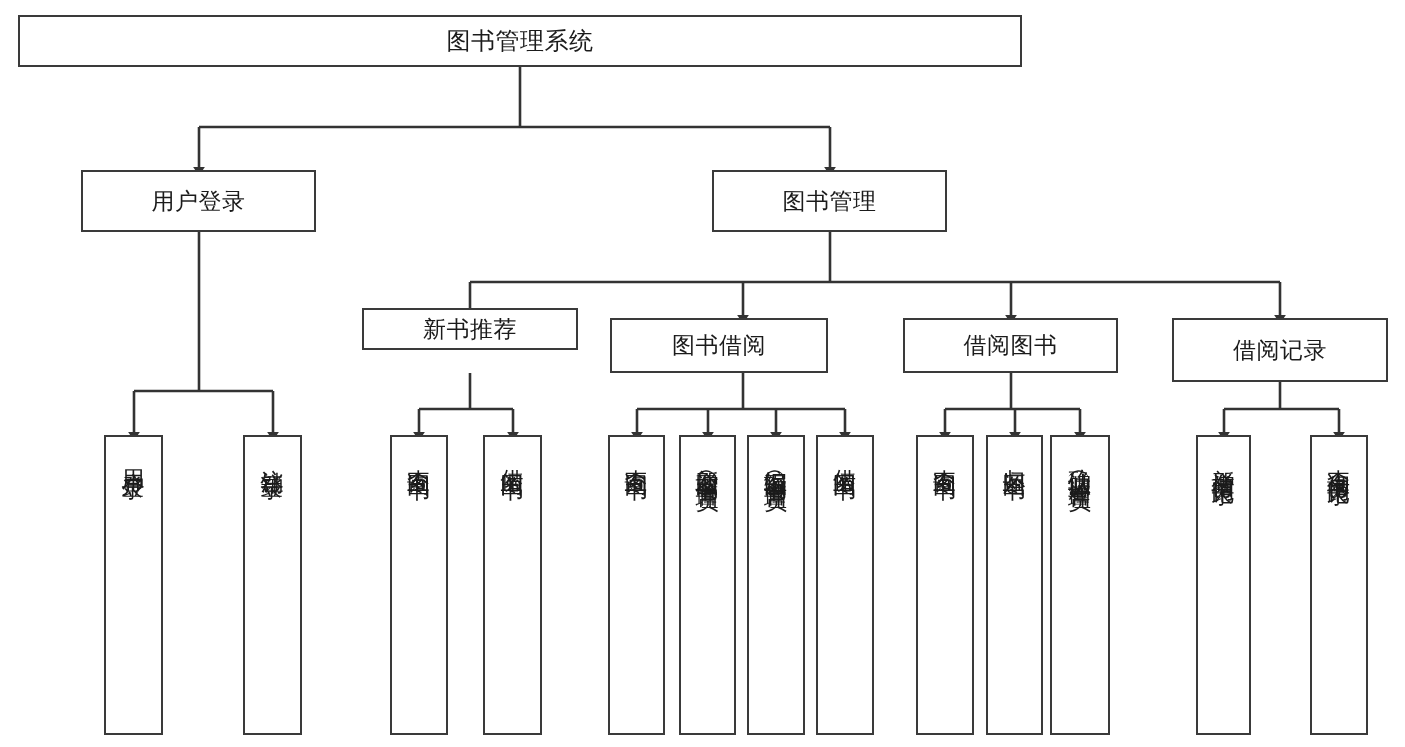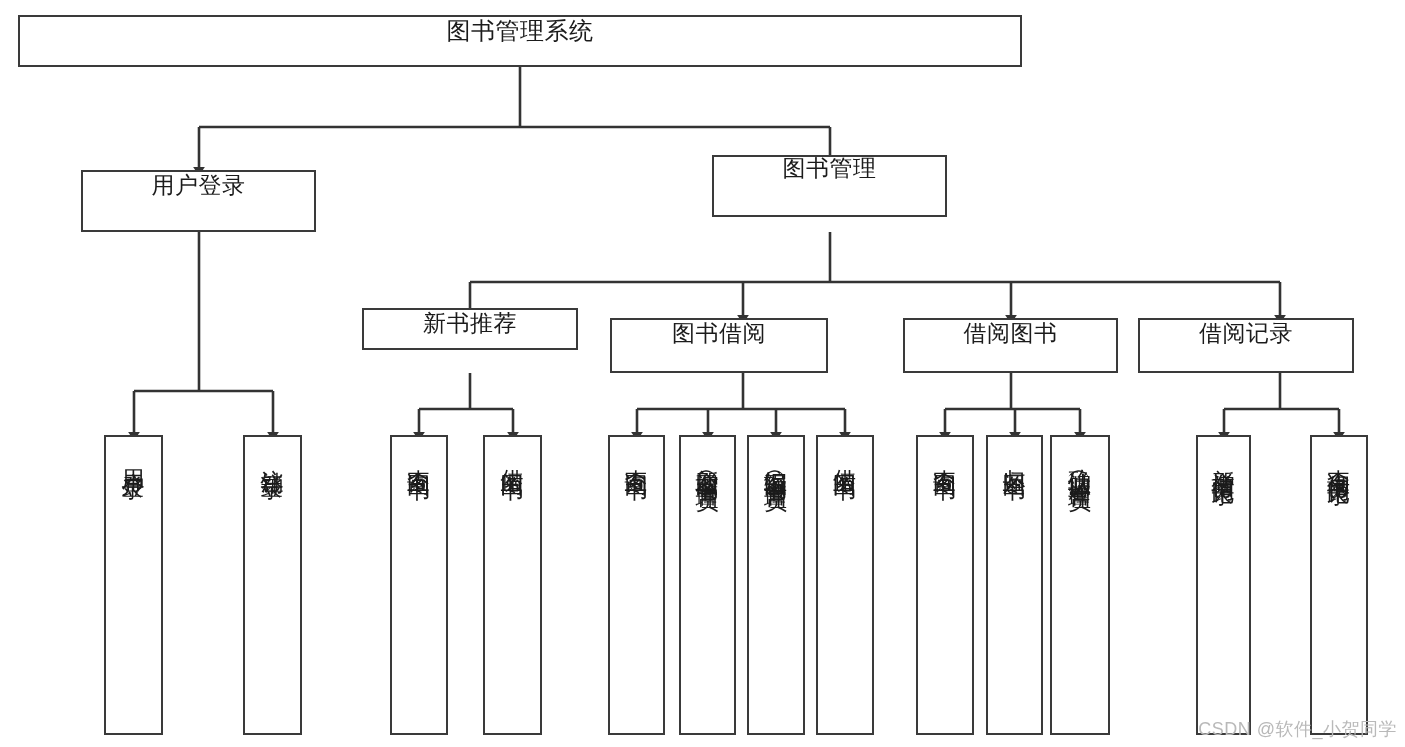--- a/index.html
+++ b/index.html
@@ -24,20 +24,21 @@
     width: 1405px;
     height: 747px;
     pointer-events: none;
   }
   .node {
     position: absolute;
     box-sizing: border-box;
     background: #ffffff;
     border: 2px solid #3a3a3a;
     display: flex;
+    align-items: center;
     justify-content: center;
     color: #1b1b1b;
   }
   .node .label {
     display: block;
     text-align: center;
     line-height: 1.16;
     letter-spacing: 0.5px;
   }
   .node.horiz .label {
@@ -116,33 +117,33 @@
       </g>
   </svg>
 
   <div id="nodes-layer">
       <div class="node horiz root" style="left: 18px; top: 15px; width: 1004px; height: 52px;">
         <span class="label">图书管理系统</span>
       </div>
       <div class="node horiz" style="left: 81px; top: 170px; width: 235px; height: 62px;">
         <span class="label">用户登录</span>
       </div>
-      <div class="node horiz" style="left: 712px; top: 155px; width: 235px; height: 62px; font-family: Liberation Mono, monospace;">
+      <div class="node horiz" style="left: 712px; top: 170px; width: 235px; height: 62px;">
         <span class="label">图书管理</span>
       </div>
       <div class="node horiz" style="left: 362px; top: 308px; width: 216px; height: 42px;">
         <span class="label">新书推荐</span>
       </div>
       <div class="node horiz" style="left: 610px; top: 318px; width: 218px; height: 55px;">
         <span class="label">图书借阅</span>
       </div>
       <div class="node horiz" style="left: 903px; top: 318px; width: 215px; height: 55px;">
         <span class="label">借阅图书</span>
       </div>
-      <div class="node horiz" style="left: 1138px; top: 318px; width: 216px; height: 55px;">
+      <div class="node horiz" style="left: 1172px; top: 318px; width: 216px; height: 64px;">
         <span class="label">借阅记录</span>
       </div>
       <div class="node vert" style="left: 104px; top: 435px; width: 59px; height: 300px;">
         <span class="label">用户登录</span>
       </div>
       <div class="node vert" style="left: 243px; top: 435px; width: 59px; height: 300px;">
         <span class="label">注销登录</span>
       </div>
       <div class="node vert" style="left: 390px; top: 435px; width: 58px; height: 300px;">
         <span class="label">查询图书</span>
@@ -172,15 +173,14 @@
         <span class="label">确认归还（管理员）</span>
       </div>
       <div class="node vert" style="left: 1196px; top: 435px; width: 55px; height: 300px;">
         <span class="label">新增借阅记录</span>
       </div>
       <div class="node vert" style="left: 1310px; top: 435px; width: 58px; height: 300px;">
         <span class="label">查询借阅记录</span>
       </div>
     </div>
 
-  <div class="watermark">CSDN @软件_小贺同学</div>
 
 </div>
 
 </body></html>

